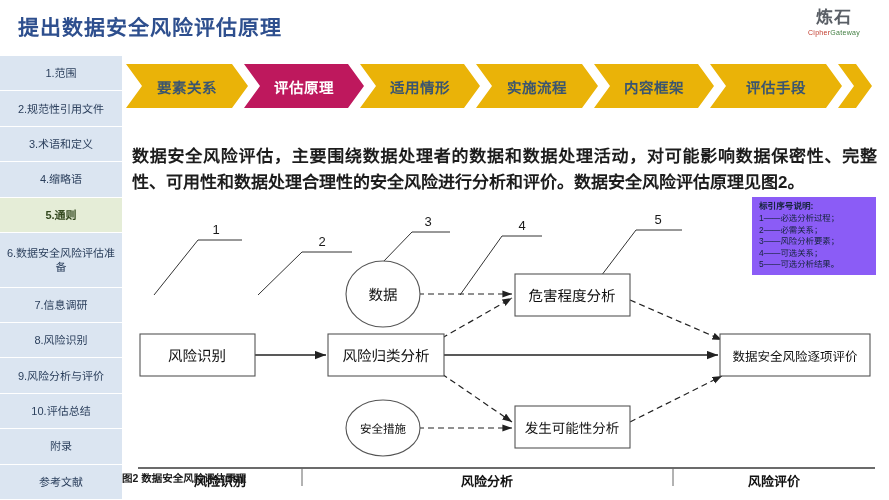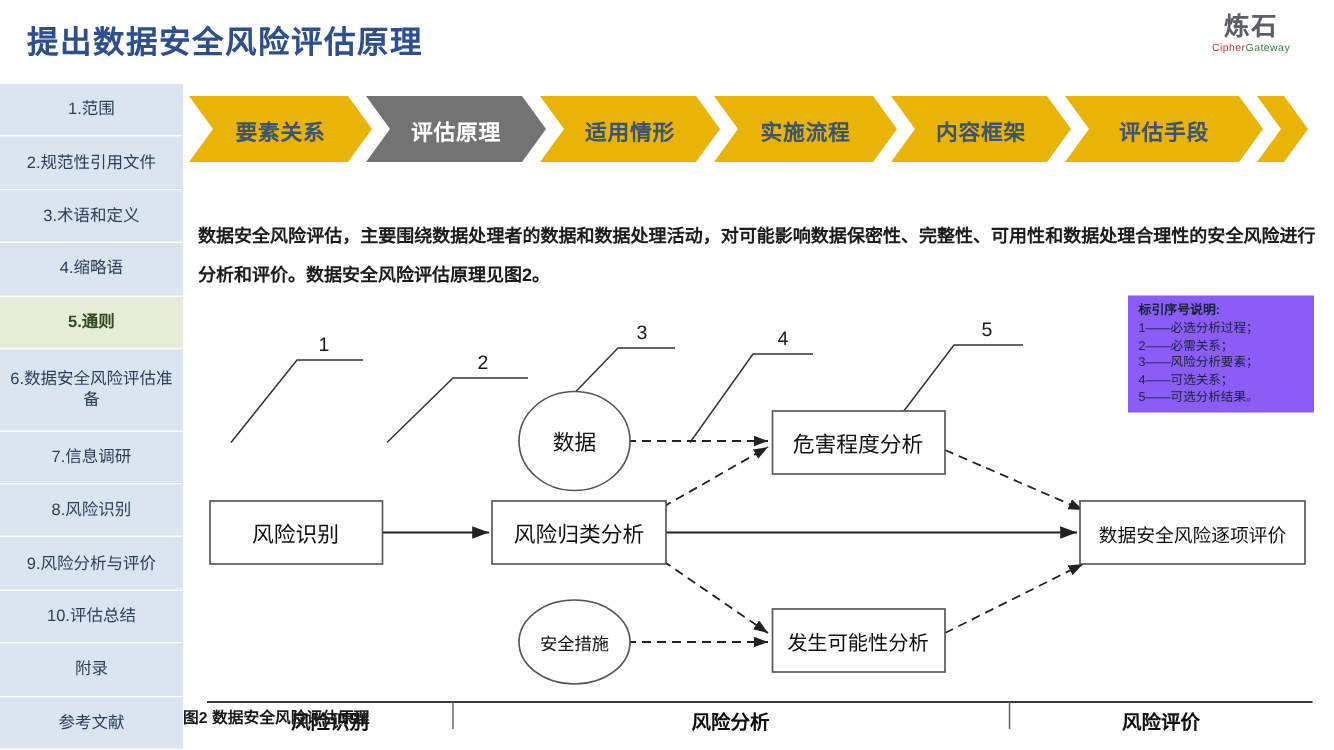--- a/index.html
+++ b/index.html
@@ -98,37 +98,37 @@
     font-weight: bold;
     display: flex;
     align-items: center;
     justify-content: center;
     -webkit-clip-path: polygon(0 0, calc(100% - 16px) 0, 100% 50%, calc(100% - 16px) 100%, 0 100%, 16px 50%);
     clip-path: polygon(0 0, calc(100% - 16px) 0, 100% 50%, calc(100% - 16px) 100%, 0 100%, 16px 50%);
     letter-spacing: .5px;
     white-space: nowrap;
   }
   .chev.active {
-    background: #737373;
+    background: #be185d;
     color: #ffffff;
     text-align: center;
   }
 
   
   .content {
     position: absolute;
     left: 122px; top: 112px;
     width: 767px; height: 388px;
     background: #ffffff;
   }
   .paragraph {
     position: absolute;
     left: 10px; top: 32px;
     width: 745px;
-    font-size: 12px;
+    font-size: 17px;
     font-weight: bold;
     line-height: 26px;
     color: #1c1c1c;
     text-align: justify;
   }
 
   
   .legend {
     position: absolute;
     left: 630px; top: 85px;

